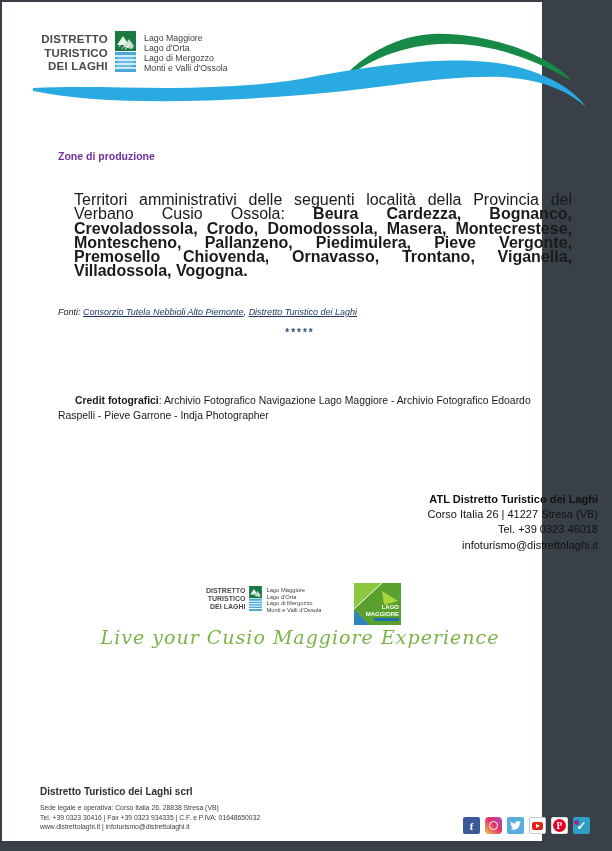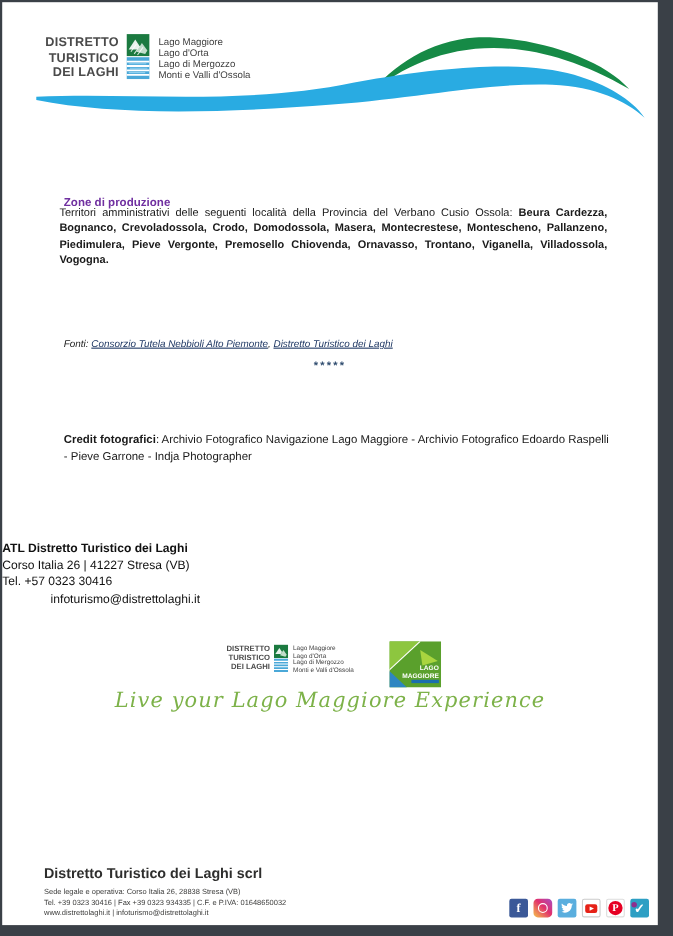--- a/index.html
+++ b/index.html
@@ -3,59 +3,59 @@
 <meta charset="utf-8">
 <style>
   html,body{margin:0;padding:0;}
   body{
     width:612px;height:851px;position:relative;
     background:#3a4047;
     font-family:"Liberation Sans", sans-serif;
     overflow:hidden;
   }
   .page{
-    position:absolute;left:2px;top:2px;width:596px;height:839px;
+    position:absolute;left:2px;top:2px;width:540px;height:839px;
     background:#ffffff;
   }
   
   .header-swooshes{position:absolute;left:0;top:0;width:596px;height:130px;}
   .brand{position:absolute;left:36px;top:29px;display:flex;align-items:flex-start;}
   .brand-name{
     width:70px;text-align:right;font-weight:bold;color:#4a4a4a;
     font-size:11.5px;line-height:13.5px;letter-spacing:.2px;padding-top:2px;
   }
   .brand-mark{width:21px;height:41px;margin:0 8px 0 7px;}
   .brand-lakes{font-size:8.8px;line-height:10px;color:#3f3f3f;padding-top:2px;}
   
   .zone-heading{
-    position:absolute;left:56px;top:176px;width:496px;
+    position:absolute;left:56px;top:148px;width:496px;
     color:#7030A0;font-weight:bold;font-size:10.5px;
   }
   .zone-paragraph{
-    position:absolute;left:52px;top:175px;width:498px;
-    font-size:10px;line-height:14.3px;color:#1a1a1a;text-align:justify;
+    position:absolute;left:72px;top:175px;width:498px;
+    font-size:16px;line-height:14.3px;color:#1a1a1a;text-align:justify;
   }
   .zone-paragraph .bold{font-weight:bold;}
   .fonti{
     position:absolute;left:56px;top:267px;width:498px;
     font-style:italic;font-size:9px;color:#1a1a1a;margin-top:38px;
   }
   .fonti a{color:#1F3864;text-decoration:underline;}
   .stars{
     position:absolute;left:0;top:325px;width:596px;text-align:center;
     font-size:10px;font-weight:bold;color:#2e4b6e;letter-spacing:2px;
   }
   .credits{
     position:absolute;left:56px;top:382px;width:498px;
     font-size:10.4px;line-height:14.5px;color:#1a1a1a;
   }
-  .credits .bold{font-weight:bold;}
+  .credits .bold{font-weight:bold;margin-left:17px;}
   
   .contact{
-    position:absolute;left:0;top:490px;width:596px;text-align:left;
+    position:absolute;left:0;top:490px;width:596px;text-align:right;
     font-size:11px;line-height:15.2px;color:#111;
   }
   .contact .bold{font-weight:bold;}
   .contact a{color:#111;text-decoration:none;margin-left:44px;}
   
   .mid-logos{
     position:absolute;left:0;top:581px;width:596px;
     display:flex;justify-content:center;align-items:flex-start;gap:14px;
   }
   .mini-brand{display:flex;align-items:flex-start;}
@@ -66,21 +66,21 @@
   .mini-mark{width:13px;height:25px;margin:3px 4px 0 4px;}
   .mini-lakes{font-size:5.8px;line-height:6.6px;color:#3f3f3f;padding-top:4px;}
   .lm-logo{position:relative;width:47px;height:42px;margin-left:18px;}
   .tagline{
     position:absolute;left:0;top:624px;width:596px;text-align:center;
     font-family:"DejaVu Serif", serif;font-style:italic;
     color:#7DB249;font-size:19px;letter-spacing:1px;
   }
   
   .footer{position:absolute;left:38px;top:784px;width:420px;color:#3c3c3b;}
-  .footer-company{font-size:13px;font-weight:bold;margin-bottom:6px;color:#2e2e2d;}
+  .footer-company{font-size:10px;font-weight:bold;margin-bottom:6px;color:#2e2e2d;}
   .footer-line{font-size:6.8px;line-height:9.6px;}
   .social{
     position:absolute;left:461px;top:815px;display:flex;gap:5px;align-items:center;
   }
   .sicon{
     width:17px;height:17px;display:flex;align-items:center;justify-content:center;
     font-size:11px;font-weight:bold;color:#fff;box-sizing:border-box;
   }
   .sicon.facebook{background:#3b5998;border-radius:2px;font-family:"Liberation Serif",serif;}
   .sicon.instagram{
@@ -146,21 +146,21 @@
 
   <div class="fonti"><span>Fonti: </span><a href="#">Consorzio Tutela Nebbioli Alto Piemonte</a><span>, </span><a href="#">Distretto Turistico dei Laghi</a></div>
 
   <div class="stars">*****</div>
 
   <p class="credits"><span class="bold">Credit fotografici</span><span>: Archivio Fotografico Navigazione Lago Maggiore - Archivio Fotografico Edoardo Raspelli - Pieve Garrone - Indja Photographer</span></p>
 
   <div class="contact">
     <div class="bold">ATL Distretto Turistico dei Laghi</div>
     <div>Corso Italia 26  |  41227 Stresa (VB)</div>
-    <div>Tel. +57 0323 30416</div>
+    <div>Tel. +39 0323 46018</div>
     <div><a href="#">infoturismo@distrettolaghi.it</a></div>
   </div>
 
   <div class="mid-logos">
     <div class="mini-brand">
       <div class="mini-name">
         <div>DISTRETTO</div>
         <div>TURISTICO</div>
         <div>DEI LAGHI</div>
       </div>
@@ -185,21 +185,21 @@
         <polygon points="0,27 16,42 0,42" fill="#2e86c1"></polygon>
         <polygon points="28,8 44,18 30,22" fill="#a9d53f"></polygon>
         <path d="M0,26 L28,0" stroke="#ffffff" stroke-width="1"></path>
         <text x="45" y="26" text-anchor="end" font-size="6" fill="#ffffff" font-family="Liberation Sans, sans-serif" font-weight="bold">LAGO</text>
         <text x="45" y="33" text-anchor="end" font-size="6" fill="#ffffff" font-family="Liberation Sans, sans-serif" font-weight="bold">MAGGIORE</text>
         <rect x="20" y="35" width="25" height="3" fill="#1b6fae"></rect>
       </svg>
     </div>
   </div>
 
-  <div class="tagline">Live your Lago Maggiore Experience</div>
+  <div class="tagline">Live your Cusio Maggiore Experience</div>
 
   <div class="footer">
     <div class="footer-company">Distretto Turistico dei Laghi scrl</div>
     <div class="footer-line">Sede legale e operativa: Corso Italia 26, 28838 Stresa (VB)</div>
     <div class="footer-line">Tel. +39 0323 30416   |   Fax +39 0323 934335   |   C.F. e P.IVA: 01648650032</div>
     <div class="footer-line">www.distrettolaghi.it   |   infoturismo@distrettolaghi.it</div>
   </div>
 
   <div class="social">
     <div class="sicon facebook">

